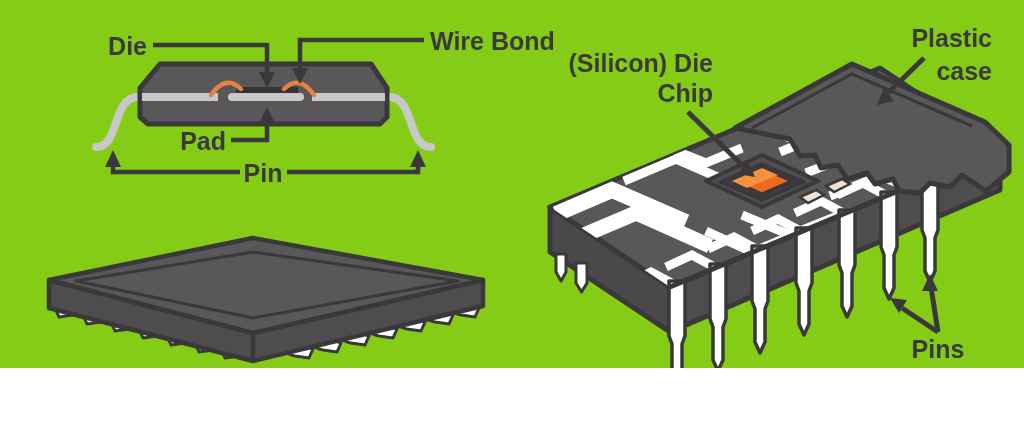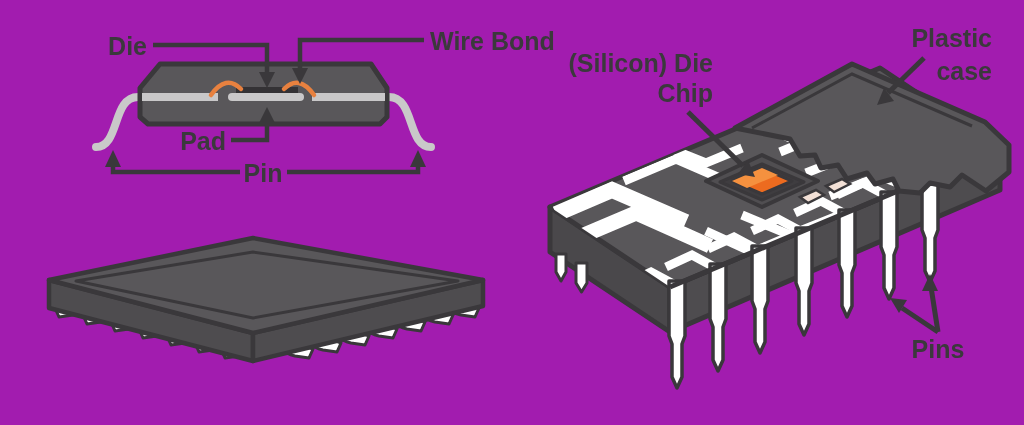--- a/index.html
+++ b/index.html
@@ -1,16 +1,16 @@
 <!DOCTYPE html>
 <html><head>
 <meta charset="utf-8">
 <style>
   html,body { margin:0; padding:0; background:#ffffff; }
-  .stage { width:1024px; height:425px; position:relative; background:#a21caf; overflow:hidden;text-align:center; }
+  .stage { width:1024px; height:368px; position:relative; background:#84cc16; overflow:hidden;text-align:center; }
   .lbl { font-family:"Liberation Sans", sans-serif; font-weight:700; font-size:25px; fill:#3B393C; }
   svg { display:block; }
 </style>
 </head>
 <body>
 
 <div class="stage">
 <svg width="1024" height="425" viewBox="0 0 1024 425">
 
   <g>

